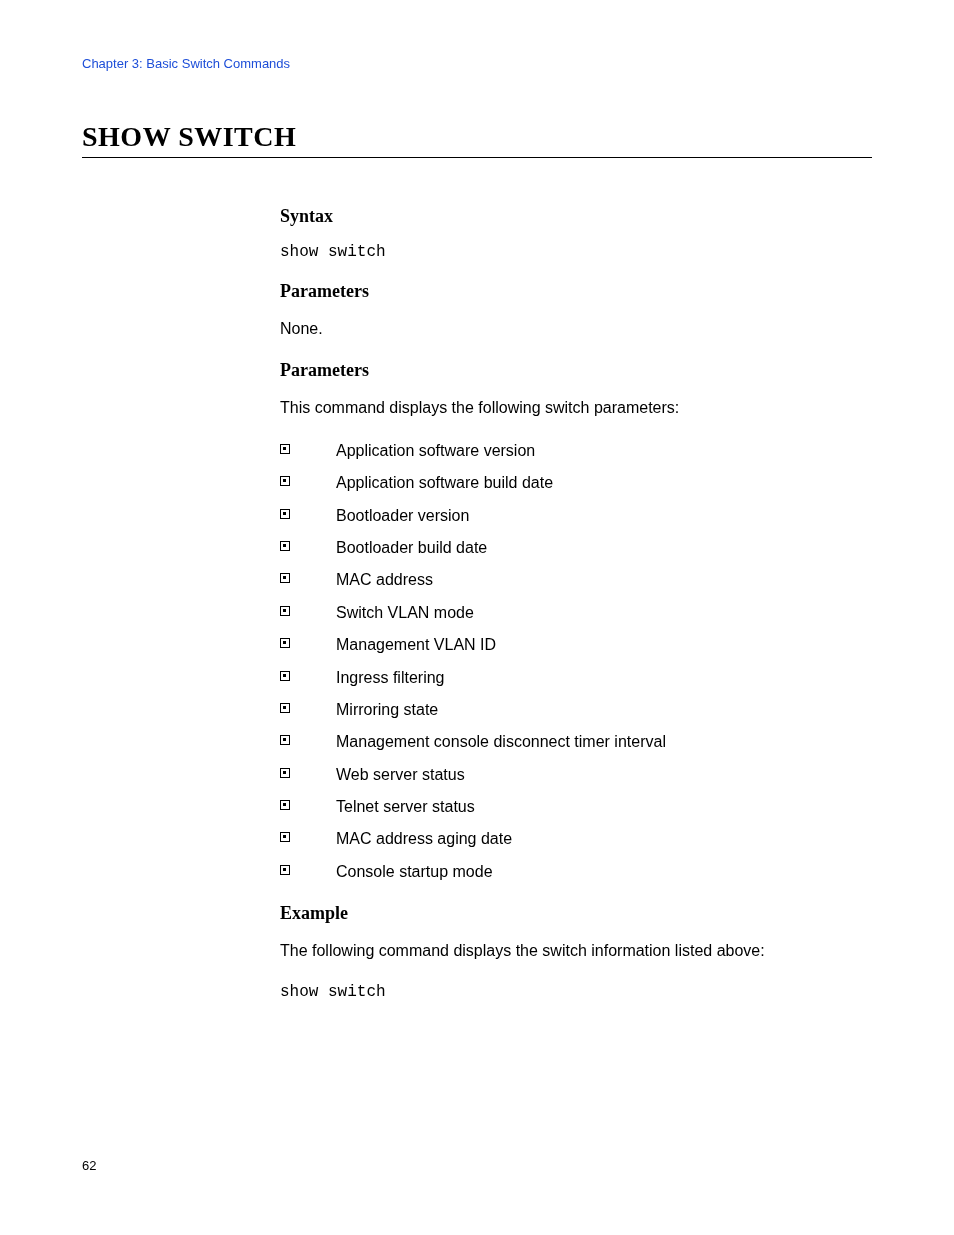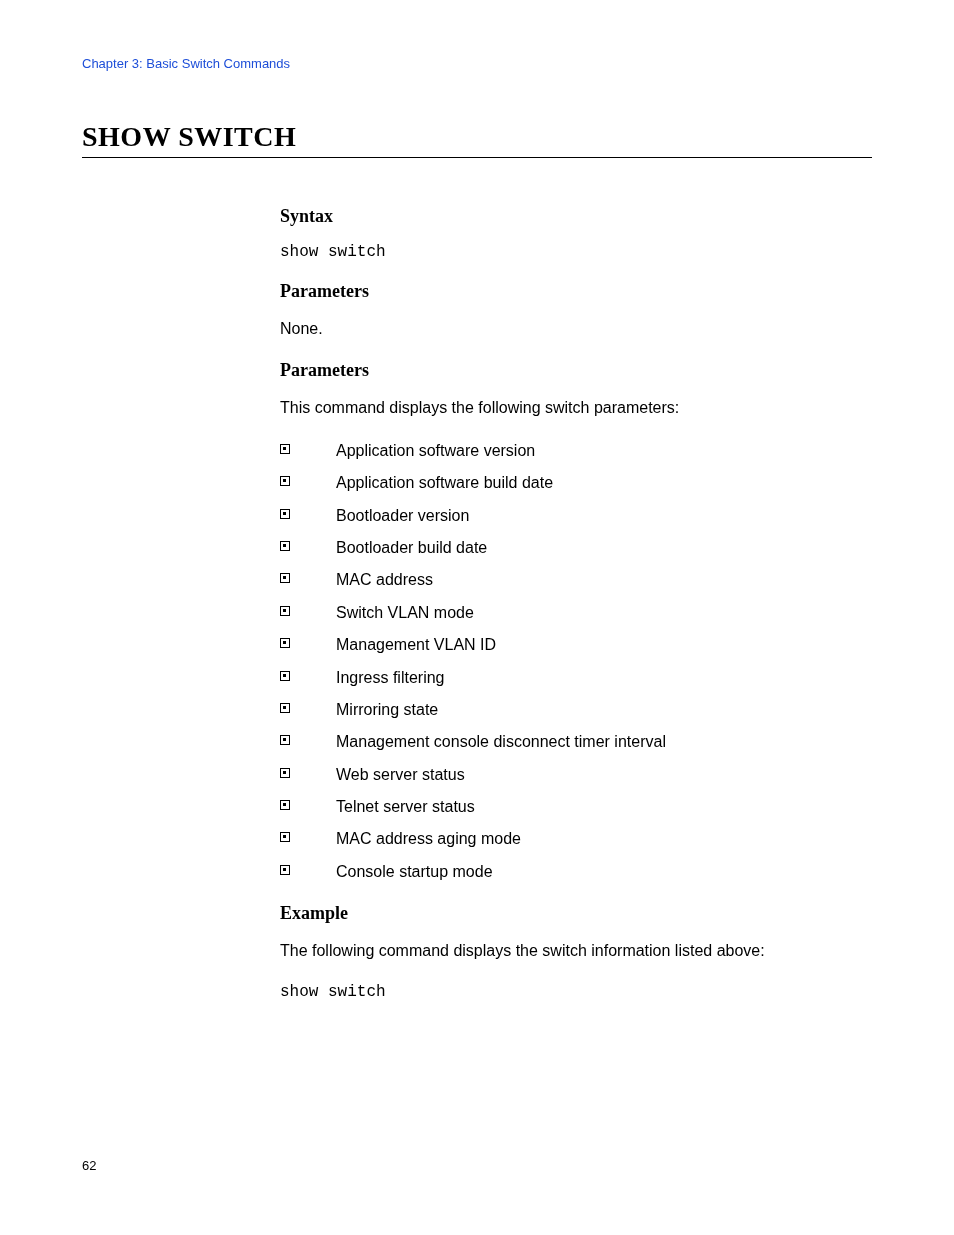--- a/index.html
+++ b/index.html
@@ -158,21 +158,21 @@
       <li>
           <span class="bullet-icon"></span>
           <span>Web server status</span>
         </li>
       <li>
           <span class="bullet-icon"></span>
           <span>Telnet server status</span>
         </li>
       <li>
           <span class="bullet-icon"></span>
-          <span>MAC address aging mode</span>
+          <span>MAC address aging date</span>
         </li>
       <li>
           <span class="bullet-icon"></span>
           <span>Console startup mode</span>
         </li>
     </ul>
 
     <h2 class="section-heading">Example</h2>
     <div class="body-text">The following command displays the switch information listed above:</div>
     <div class="code-text">show switch</div>

